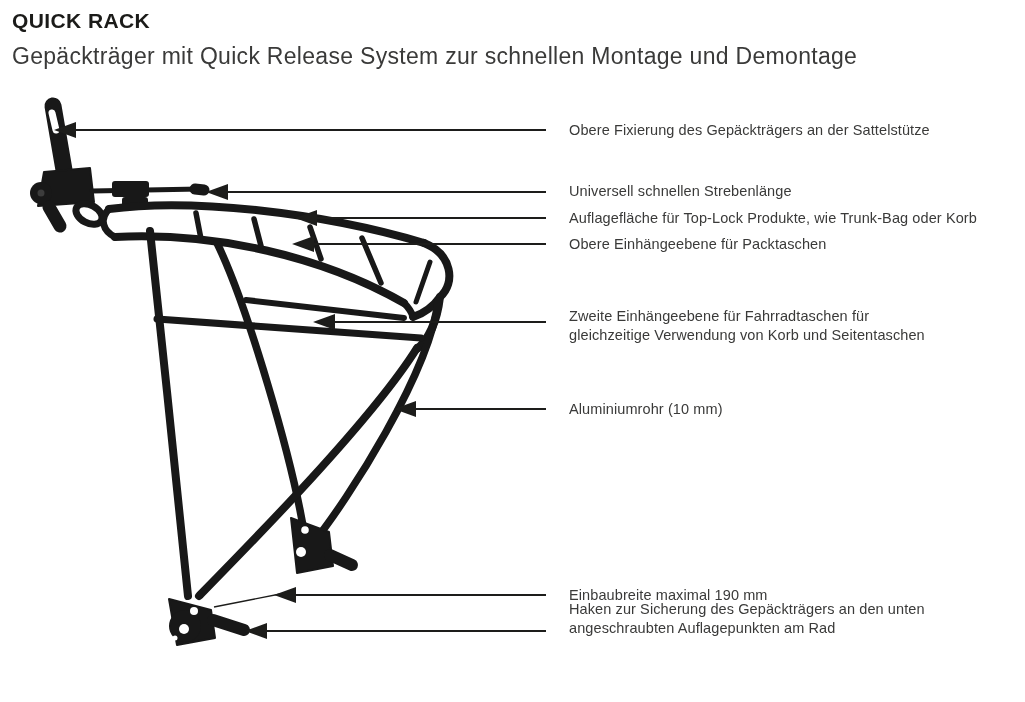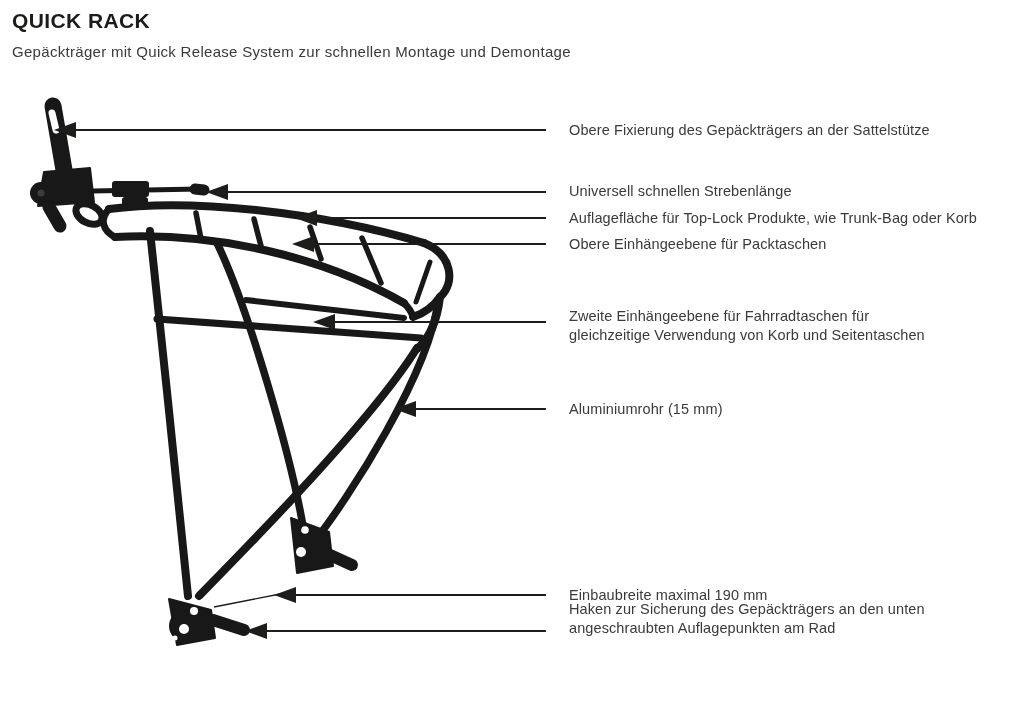--- a/index.html
+++ b/index.html
@@ -7,21 +7,21 @@
     width:1025px;height:702px;position:relative;background:#ffffff;
     font-family:"Liberation Sans",sans-serif;overflow:hidden;
   }
   .stage{position:absolute;inset:0;width:998px;height:702px;border-radius:19px;}
   .title{
     position:absolute;left:12px;top:9px;
     font-size:21px;font-weight:bold;letter-spacing:.4px;color:#1b1b19;
   }
   .subtitle{
     position:absolute;left:12px;top:43px;
-    font-size:15px;font-weight:400;letter-spacing:.3px;color:#3a3a39;
+    font-size:23px;font-weight:400;letter-spacing:.3px;color:#3a3a39;
   }
   .callout{
     position:absolute;left:553px;
     font-size:14.5px;line-height:18.5px;color:#3a3a39;
     white-space:pre-line;letter-spacing:.1px;margin-left:16px;
   }
   .c1{top:121px;} .c2{top:182px;} .c3{top:209px;} .c4{top:235px;}
   .c5{top:307px;} .c6{top:400px;} .c7{top:586px;} .c8{top:600px;}
   svg{position:absolute;left:0;top:0;}
 </style>
@@ -130,18 +130,18 @@
       </g>
     </g>
   </svg>
 
   <div class="callout c1">Obere Fixierung des Gepäckträgers an der Sattelstütze</div>
   <div class="callout c2">Universell schnellen Strebenlänge</div>
   <div class="callout c3">Auflagefläche für Top-Lock Produkte, wie Trunk-Bag oder Korb</div>
   <div class="callout c4">Obere Einhängeebene für Packtaschen</div>
   <div class="callout c5">Zweite Einhängeebene für Fahrradtaschen für
 gleichzeitige Verwendung von Korb und Seitentaschen</div>
-  <div class="callout c6">Aluminiumrohr (15 mm)</div>
+  <div class="callout c6">Aluminiumrohr (10 mm)</div>
   <div class="callout c7">Einbaubreite maximal 190 mm</div>
   <div class="callout c8">Haken zur Sicherung des Gepäckträgers an den unten
 angeschraubten Auflagepunkten am Rad</div>
 
 </div>
 
 </body></html>

